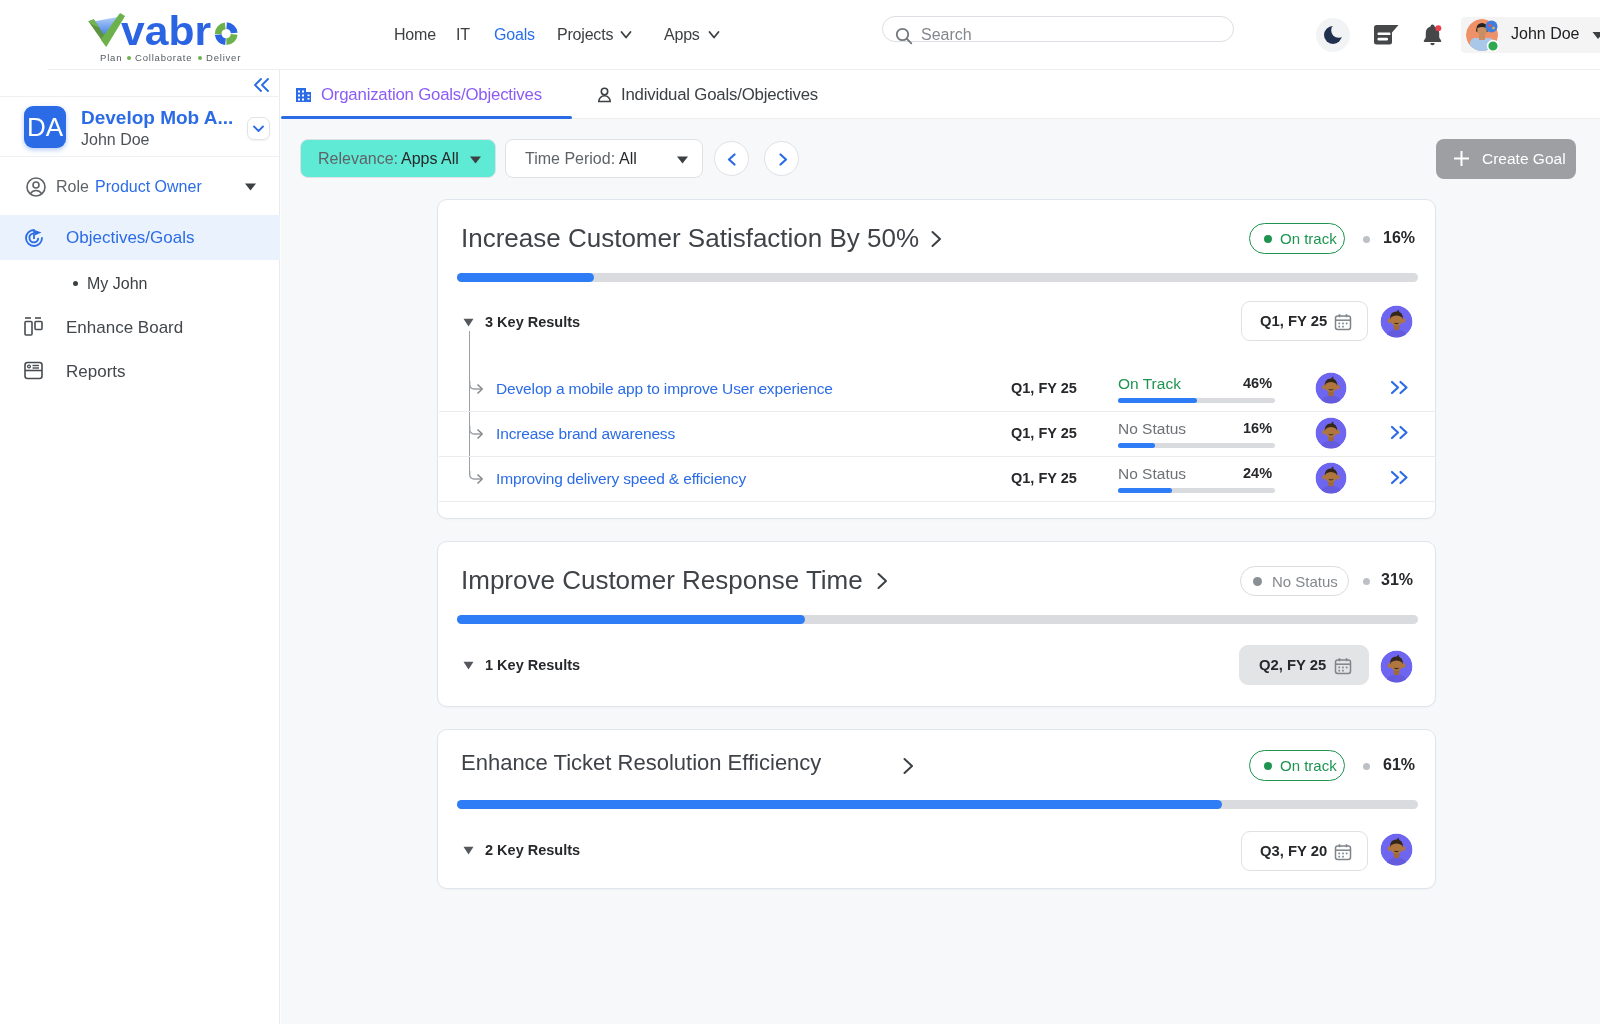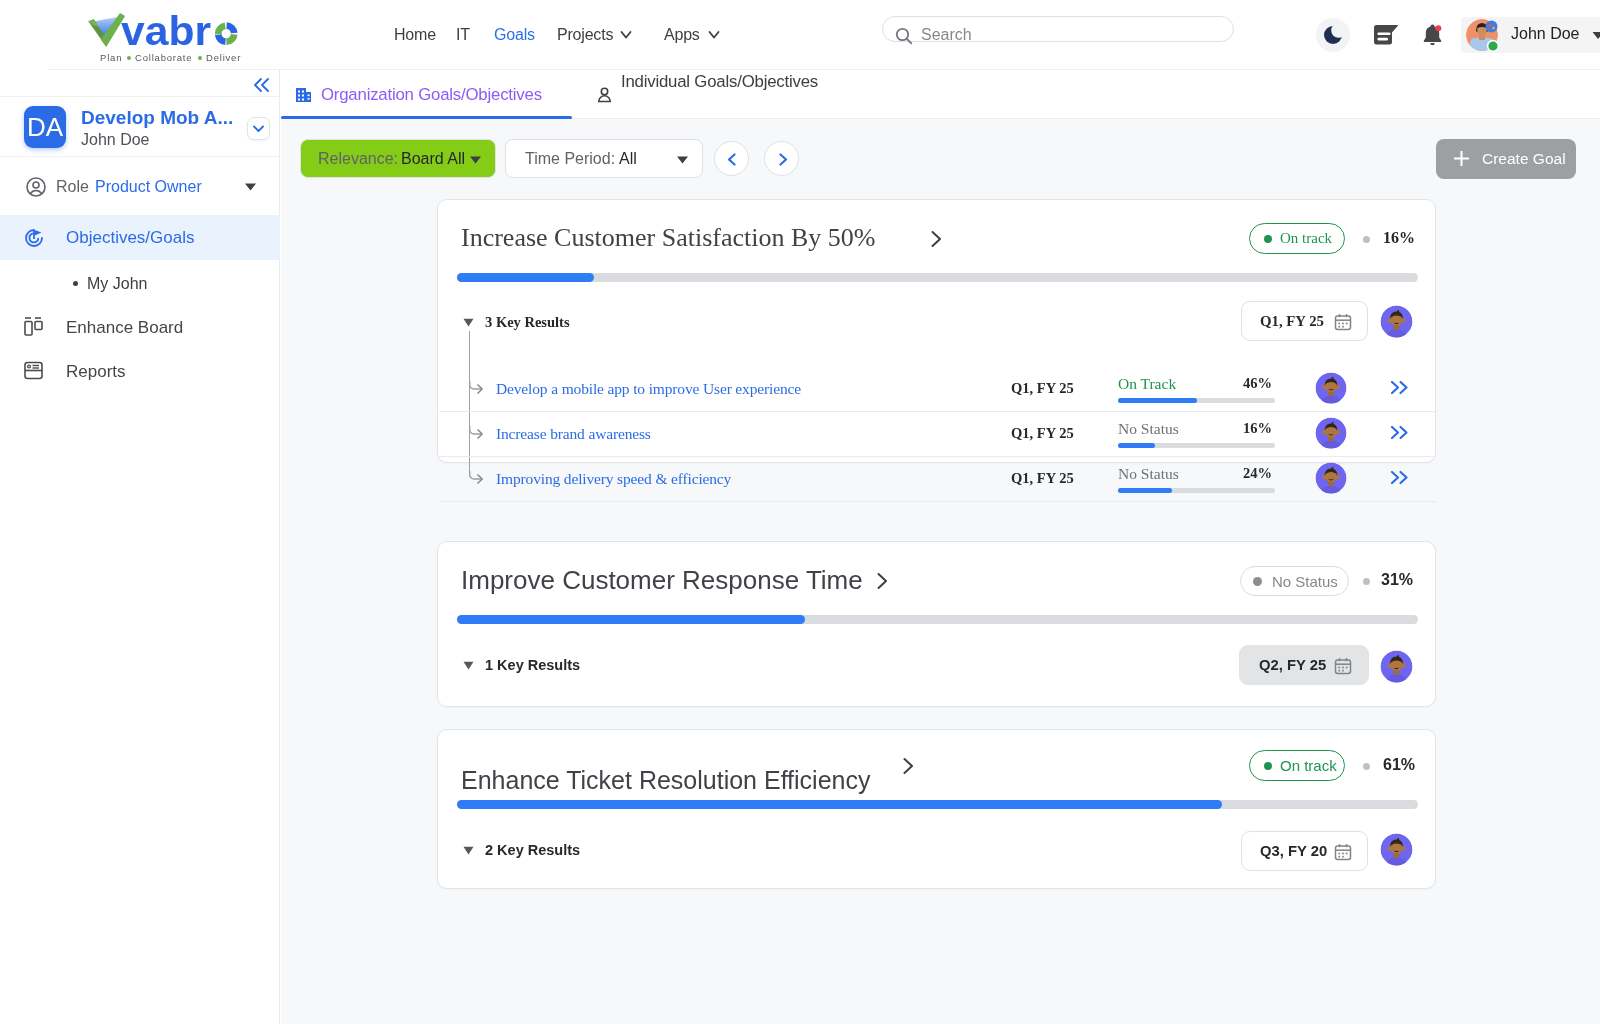--- a/index.html
+++ b/index.html
@@ -202,26 +202,26 @@
         <rect x="12.5" y="8.5" width="2" height="1.6"></rect>
           <rect x="12.5" y="12" width="2" height="1.6"></rect>
       </g>
     </svg>
     <div class="abs" style="left:40px; top:15px; font-size:16.8px; letter-spacing:-0.2px; color:#8b5cf6;">Organization Goals/Objectives</div>
     <div class="abs" style="left:0; top:46px; width:291px; height:3px; background:#2b6ce6; border-radius:2px;"></div>
     <svg class="abs" style="left:315px; top:16px;" width="17" height="17" viewBox="0 0 17 17">
       <circle cx="8.5" cy="5.5" r="3.2" fill="none" stroke="#3c4043" stroke-width="1.6"></circle>
       <path d="M2.8 15.5 a5.7 5.7 0 0 1 11.4 0 Z" fill="none" stroke="#3c4043" stroke-width="1.6"></path>
     </svg>
-    <div class="abs" style="left:340px; top:2px; font-size:16.8px; letter-spacing:-0.2px; color:#3c4043;">Individual Goals/Objectives</div>
-  </div>
-
-  <div class="abs" style="left:19px; top:69px; width:196px; height:39px; background:#84cc16; border:1px solid #dfe1e5; border-radius:8px;">
+    <div class="abs" style="left:340px; top:15px; font-size:16.8px; letter-spacing:-0.2px; color:#3c4043;">Individual Goals/Objectives</div>
+  </div>
+
+  <div class="abs" style="left:19px; top:69px; width:196px; height:39px; background:#5eead4; border:1px solid #dfe1e5; border-radius:8px;">
     <span class="abs" style="left:17px; top:10px; font-size:16px; color:#5f6368;">Relevance:</span>
-    <span class="abs" style="left:100px; top:10px; font-size:16px; color:#26282b;">Board All</span>
+    <span class="abs" style="left:100px; top:10px; font-size:16px; color:#26282b;">Apps All</span>
     <svg class="abs" style="left:168px; top:15px;" width="13" height="10" viewBox="0 0 13 10">
         <path d="M1 1.5 H12 L6.5 8.5 Z" fill="#3c4043"></path>
       </svg>
   </div>
   <div class="abs" style="left:224px; top:69px; width:198px; height:39px; background:#fff; border:1px solid #dfe1e5; border-radius:8px;">
     <span class="abs" style="left:19px; top:10px; font-size:16px; color:#5f6368;">Time Period:</span>
     <span class="abs" style="left:113px; top:10px; font-size:16px; color:#26282b;">All</span>
     <svg class="abs" style="left:170px; top:15px;" width="13" height="10" viewBox="0 0 13 10">
         <path d="M1 1.5 H12 L6.5 8.5 Z" fill="#3c4043"></path>
       </svg>
@@ -237,21 +237,21 @@
       </svg>
   </div>
   <div class="abs" style="left:1155px; top:69px; width:140px; height:40px; background:#9d9fa2; border-radius:8px;">
     <svg class="abs" style="left:17px; top:11px;" width="17" height="17" viewBox="0 0 17 17">
         <line x1="8.5" y1="1" x2="8.5" y2="16" stroke="#fff" stroke-width="2"></line>
         <line x1="1" y1="8.5" x2="16" y2="8.5" stroke="#fff" stroke-width="2"></line>
       </svg>
     <span class="abs" style="left:46px; top:11px; font-size:15.5px; color:#fff;">Create Goal</span>
   </div>
 
-  <div class="card" style="top:129px; height:264px;font-family:Liberation Serif, serif;">
+  <div class="card" style="top:129px; height:320px;">
     <div class="abs" style="left:23px; top:23px; font-size:26px; color:#3f4348;">Increase Customer Satisfaction By 50%</div>
     <svg class="abs" style="left:492px; top:30px;" width="12" height="18" viewBox="0 0 12 18">
         <path d="M2.5 2 L10 9 L2.5 16" fill="none" stroke="#3c4043" stroke-width="2" stroke-linecap="round" stroke-linejoin="round"></path>
       </svg>
     <div class="pill" style="left:811px; top:23px; width:96px; border:1.5px solid #1e9450;">
       <span class="abs" style="left:14px; top:11px; width:8px; height:8px; border-radius:50%; background:#1e9450;"></span>
       <span class="abs" style="left:30px; top:6px; color:#1e9450;">On track</span>
     </div>
     <div class="abs" style="left:925px; top:36px; width:7px; height:7px; border-radius:50%; background:#bdc1c6;"></div>
     <div class="abs" style="left:945px; top:29px; font-size:16px; font-weight:bold; color:#26282b;">16%</div>
@@ -386,21 +386,21 @@
             <rect x="8.1" y="12.8" width="1.7" height="1.7"></rect>
           </g>
         </svg>
     </div>
     <svg class="abs" style="left:942px; top:108px;" width="33" height="33" viewBox="0 0 33 33">
         <use href="#pav"></use>
       </svg>
   </div>
 
   <div class="card" style="top:659px; height:160px;">
-    <div class="abs" style="left:23px; top:20px; font-size:25px; color:#3f4348;margin-top:16px;">Enhance Ticket Resolution Efficiency</div>
+    <div class="abs" style="left:23px; top:20px; font-size:22px; color:#3f4348;">Enhance Ticket Resolution Efficiency</div>
     <svg class="abs" style="left:464px; top:27px;" width="12" height="18" viewBox="0 0 12 18">
         <path d="M2.5 2 L10 9 L2.5 16" fill="none" stroke="#3c4043" stroke-width="2" stroke-linecap="round" stroke-linejoin="round"></path>
       </svg>
     <div class="pill" style="left:811px; top:20px; width:96px; border:1.5px solid #1e9450;">
       <span class="abs" style="left:14px; top:11px; width:8px; height:8px; border-radius:50%; background:#1e9450;"></span>
       <span class="abs" style="left:30px; top:6px; color:#1e9450;">On track</span>
     </div>
     <div class="abs" style="left:925px; top:33px; width:7px; height:7px; border-radius:50%; background:#bdc1c6;"></div>
     <div class="abs" style="left:945px; top:26px; font-size:16px; font-weight:bold; color:#26282b;">61%</div>
     <div class="pbar" style="top:70px;">

